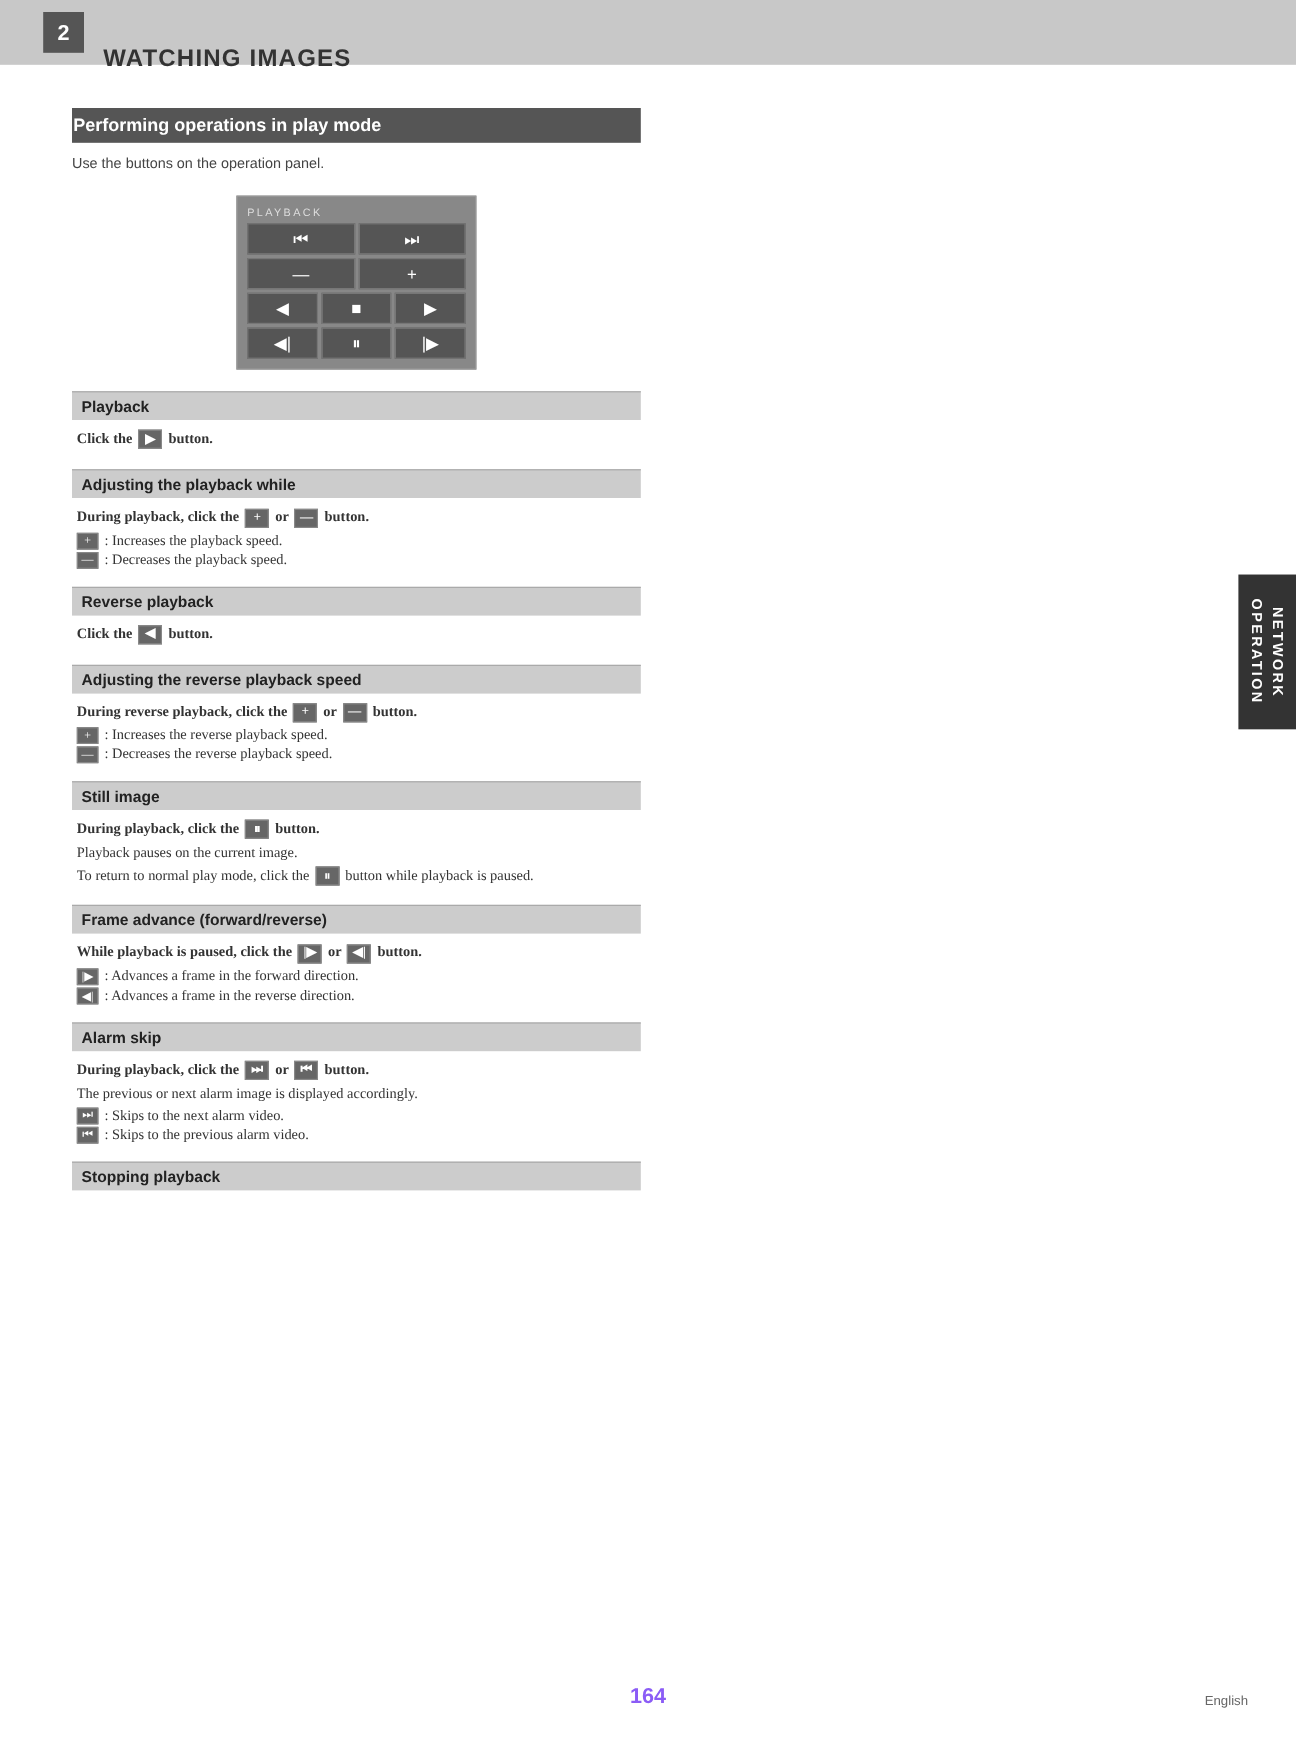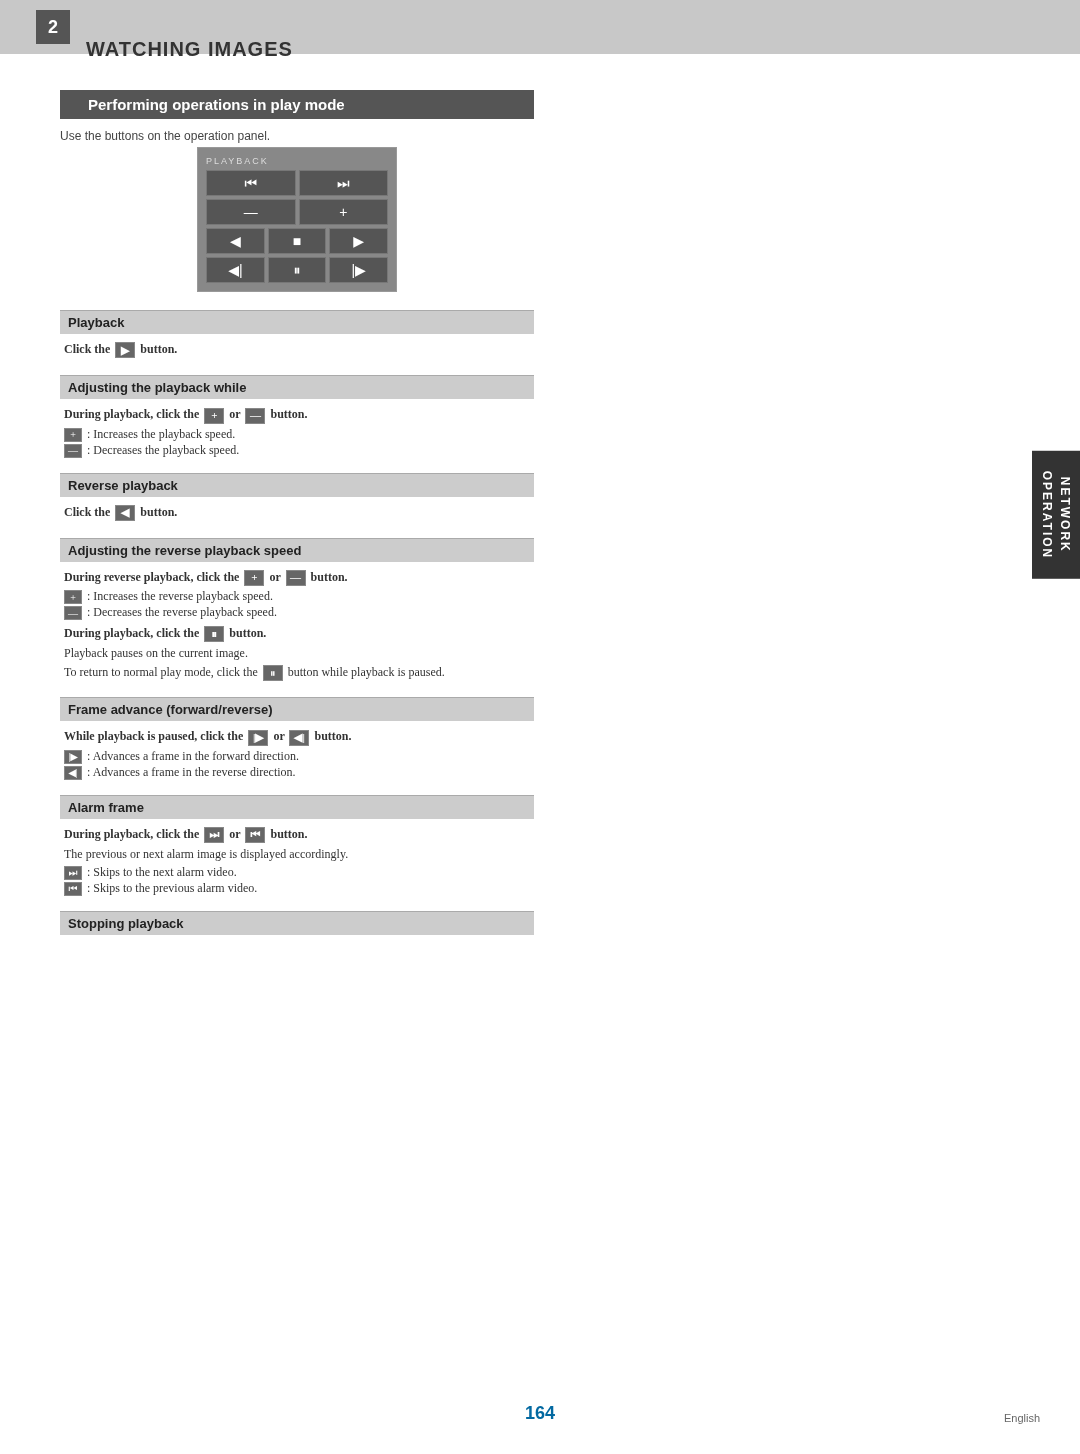--- a/index.html
+++ b/index.html
@@ -59,28 +59,28 @@
       padding: 20px;
       position: relative;
     }
 
     
     .section-title-box {
       background: #555;
       color: #fff;
       font-size: 15px;
       font-weight: bold;
-      padding: 6px 28px;
+      padding: 6px 1px;
       margin-bottom: 10px;
     }
 
     .intro-text {
       font-size: 12px;
       color: #444;
-      margin-bottom: 4px;
+      margin-bottom: 20px;
     }
 
     
     .playback-panel {
       border: 1px solid #999;
       background: #888;
       width: 200px;
       margin: 0 auto 18px auto;
       padding: 8px;
     }
@@ -181,21 +181,21 @@
     }
 
     
     .page-number {
       position: absolute;
       bottom: 30px;
       left: 50%;
       transform: translateX(-50%);
       font-size: 18px;
       font-weight: bold;
-      color: #0369a1;
+      color: #8b5cf6;
     }
 
     
     .side-tab {
       position: absolute;
       right: 0;
       top: 50%;
       transform: translateY(-50%);
       background: #333;
       color: #fff;
@@ -298,20 +298,21 @@
       <div class="bullet-item">
         <span class="bullet-icon">+</span>
         <span>: Increases the reverse playback speed.</span>
       </div>
       <div class="bullet-item">
         <span class="bullet-icon">—</span>
         <span>: Decreases the reverse playback speed.</span>
       </div>
     </div>
 
+    <div class="subsection-header">Still image</div>
     <div class="subsection-content">
       <p class="bold-line">
         During playback, click the <span class="inline-btn">⏸</span> button.
       </p>
       <p>Playback pauses on the current image.</p>
       <p>To return to normal play mode, click the <span class="inline-btn">⏸</span> button while playback is paused.</p>
     </div>
 
     <div class="subsection-header">Frame advance (forward/reverse)</div>
     <div class="subsection-content">
@@ -321,21 +322,21 @@
       <div class="bullet-item">
         <span class="bullet-icon">|▶</span>
         <span>: Advances a frame in the forward direction.</span>
       </div>
       <div class="bullet-item">
         <span class="bullet-icon">◀|</span>
         <span>: Advances a frame in the reverse direction.</span>
       </div>
     </div>
 
-    <div class="subsection-header">Alarm frame</div>
+    <div class="subsection-header">Alarm skip</div>
     <div class="subsection-content">
       <p class="bold-line">
         During playback, click the <span class="inline-btn">⏭</span> or <span class="inline-btn">⏮</span> button.
       </p>
       <p>The previous or next alarm image is displayed accordingly.</p>
       <div class="bullet-item">
         <span class="bullet-icon">⏭</span>
         <span>: Skips to the next alarm video.</span>
       </div>
       <div class="bullet-item">

